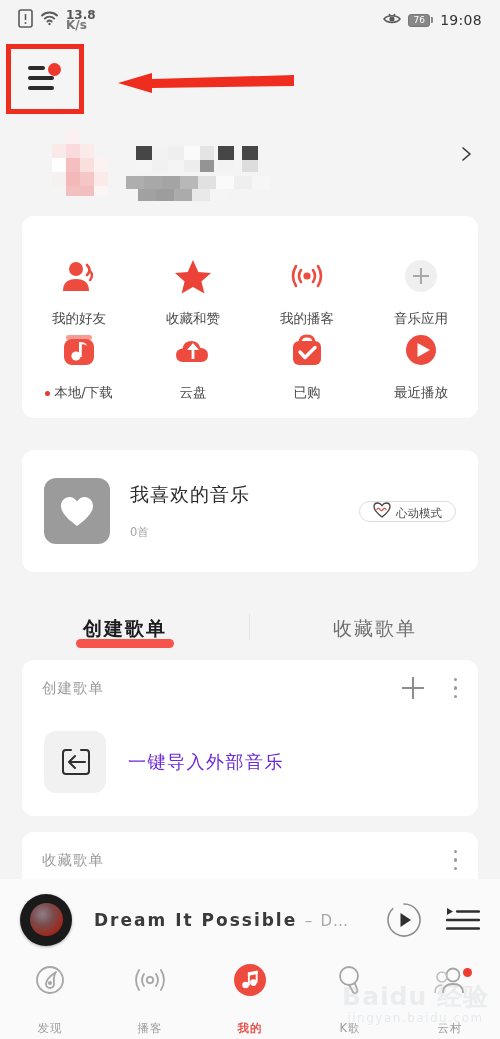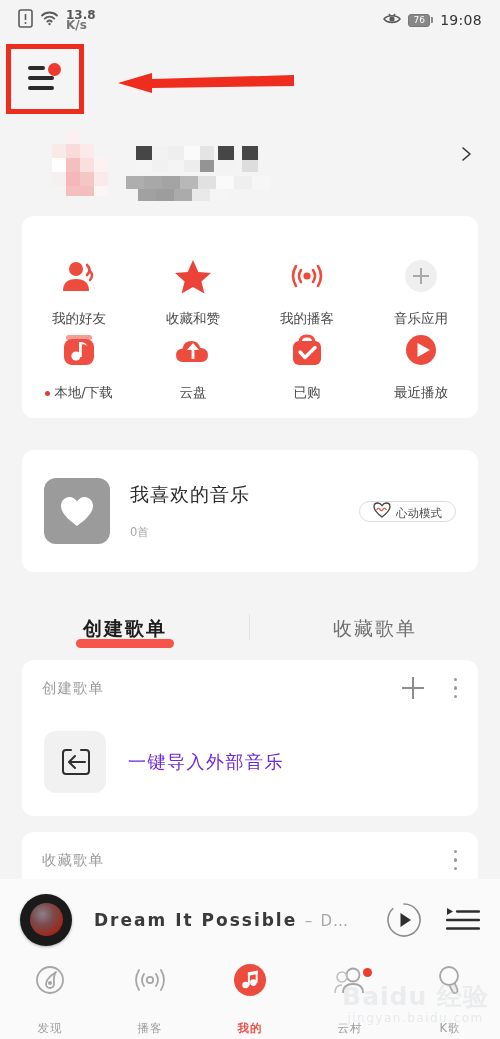--- a/index.html
+++ b/index.html
@@ -481,41 +481,41 @@
           <circle cx="20.4" cy="19.6" r="3.3" fill="#fff"></circle>
           <rect x="14.9" y="9.4" width="1.9" height="13" fill="#fff"></rect>
           <rect x="22.7" y="8" width="1.9" height="11.6" fill="#fff"></rect>
           <path d="M14.9 9.4 L24.6 7.4 L24.6 11 L14.9 13Z" fill="#fff"></path>
         </svg>
       </div>
       <div class="nav-lbl">我的</div>
     </div>
 
     <div class="nav-item">
+      <div class="nav-ico">
+        <svg width="32" height="32" viewBox="0 0 32 32">
+          <circle cx="15" cy="12" r="9" fill="none" stroke="#a6a6a6" stroke-width="1.8"></circle>
+          <path d="M20.5 18.5 L23.5 26 a2.6 2.6 0 0 1 -4.4 2.3 L15.5 21.5" fill="none" stroke="#a6a6a6" stroke-width="1.8" stroke-linejoin="round"></path>
+        </svg>
+      </div>
+      <div class="nav-lbl">K歌</div>
+    </div>
+
+    <div class="nav-item">
       <span class="nav-badge"></span>
       <div class="nav-ico">
         <svg width="34" height="30" viewBox="0 0 34 30">
           <circle cx="20" cy="10" r="6.5" fill="none" stroke="#a6a6a6" stroke-width="1.8"></circle>
           <path d="M10 28 q0 -9 10 -9 q10 0 10 9" fill="none" stroke="#a6a6a6" stroke-width="1.8"></path>
           <circle cx="9" cy="12" r="5" fill="none" stroke="#bfbfbf" stroke-width="1.6"></circle>
           <path d="M2 28 q0 -8 7 -8" fill="none" stroke="#bfbfbf" stroke-width="1.6"></path>
         </svg>
       </div>
       <div class="nav-lbl">云村</div>
     </div>
-
-    <div class="nav-item">
-      <div class="nav-ico">
-        <svg width="32" height="32" viewBox="0 0 32 32">
-          <circle cx="15" cy="12" r="9" fill="none" stroke="#a6a6a6" stroke-width="1.8"></circle>
-          <path d="M20.5 18.5 L23.5 26 a2.6 2.6 0 0 1 -4.4 2.3 L15.5 21.5" fill="none" stroke="#a6a6a6" stroke-width="1.8" stroke-linejoin="round"></path>
-        </svg>
-      </div>
-      <div class="nav-lbl">K歌</div>
-    </div>
   </div>
 
   <div class="wm">
     <div class="wm-main">Baidu 经验</div>
     <div class="wm-sub">jingyan.baidu.com</div>
   </div>
 
 </div>
 
 </body></html>

